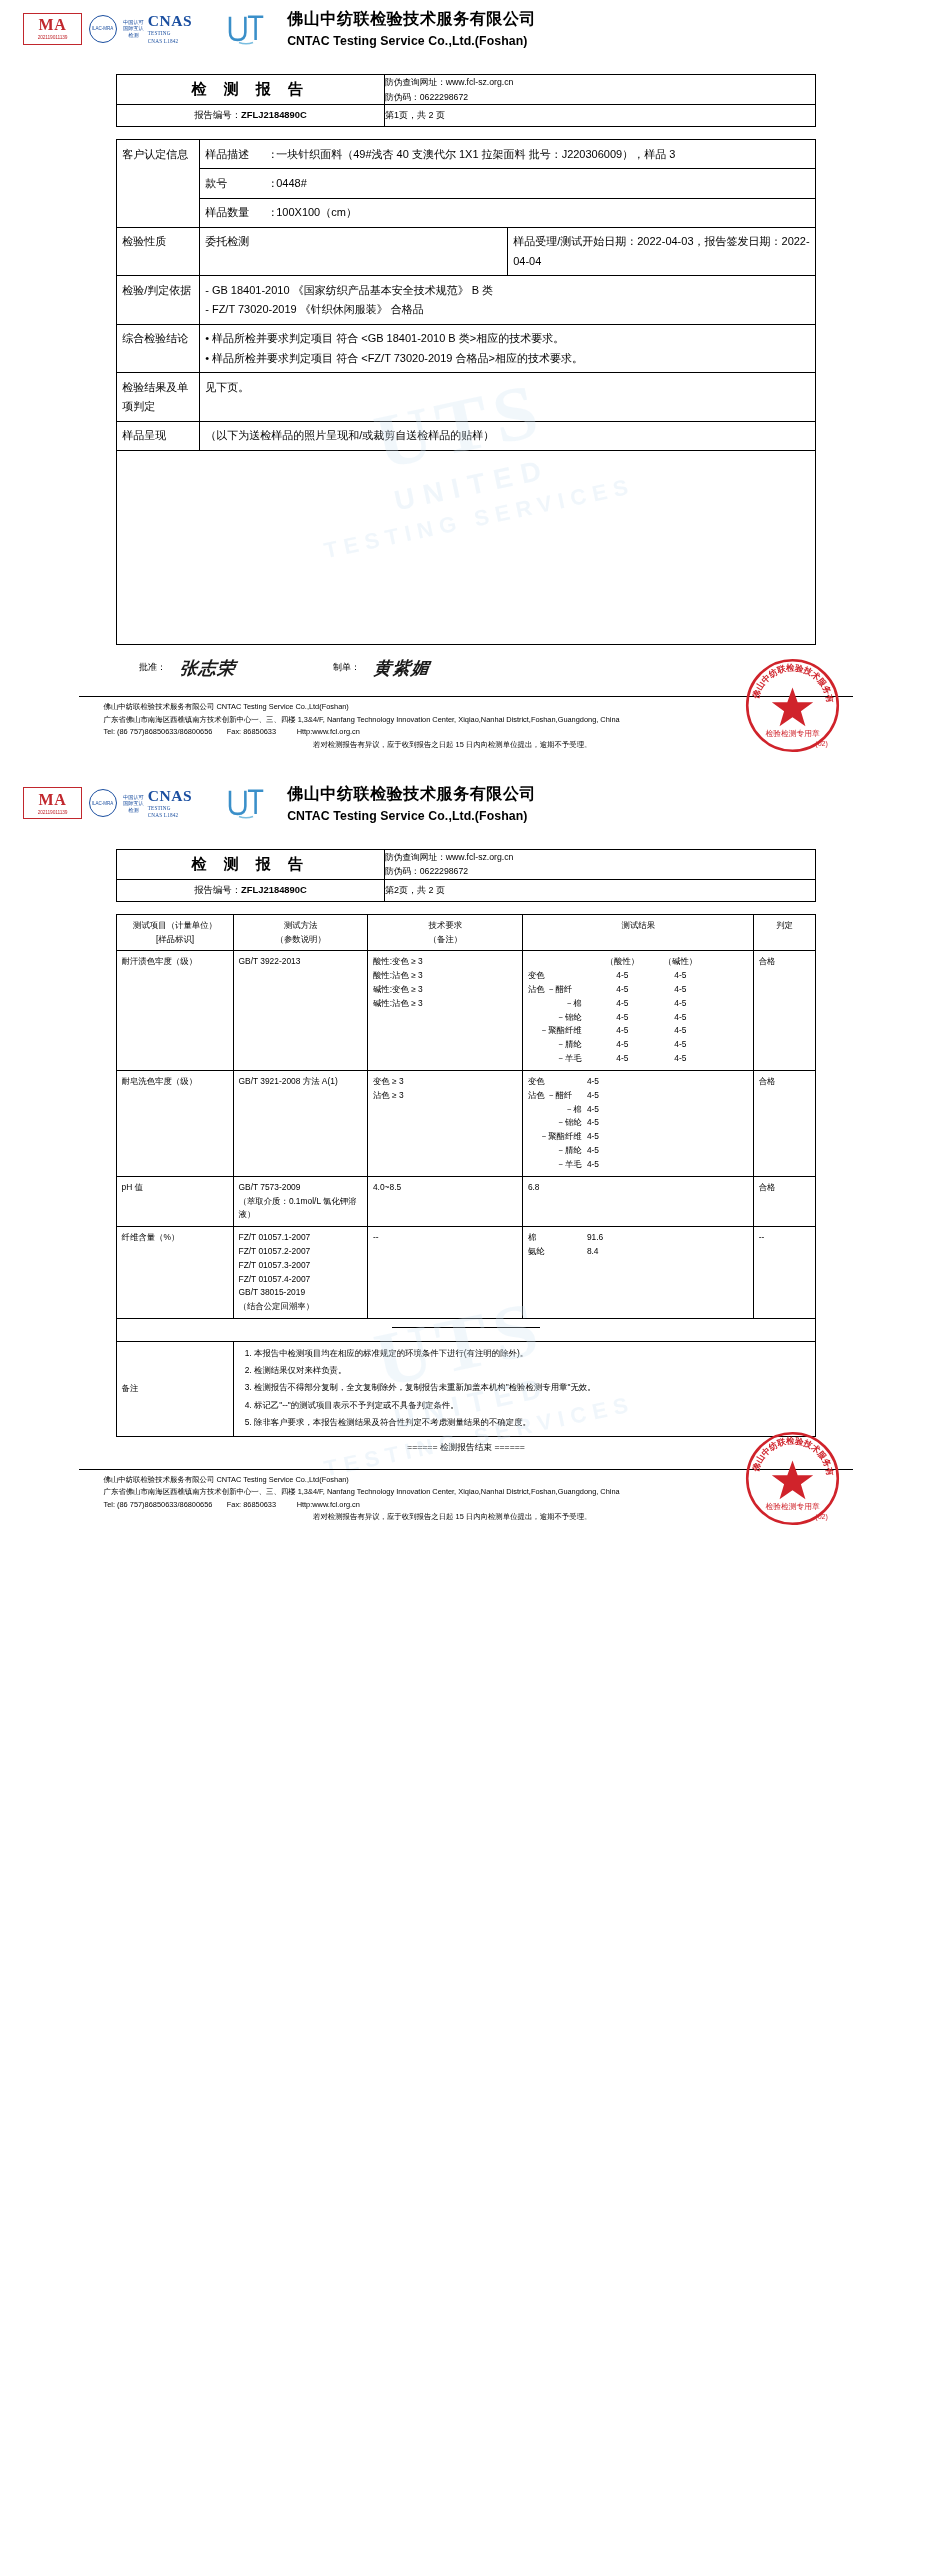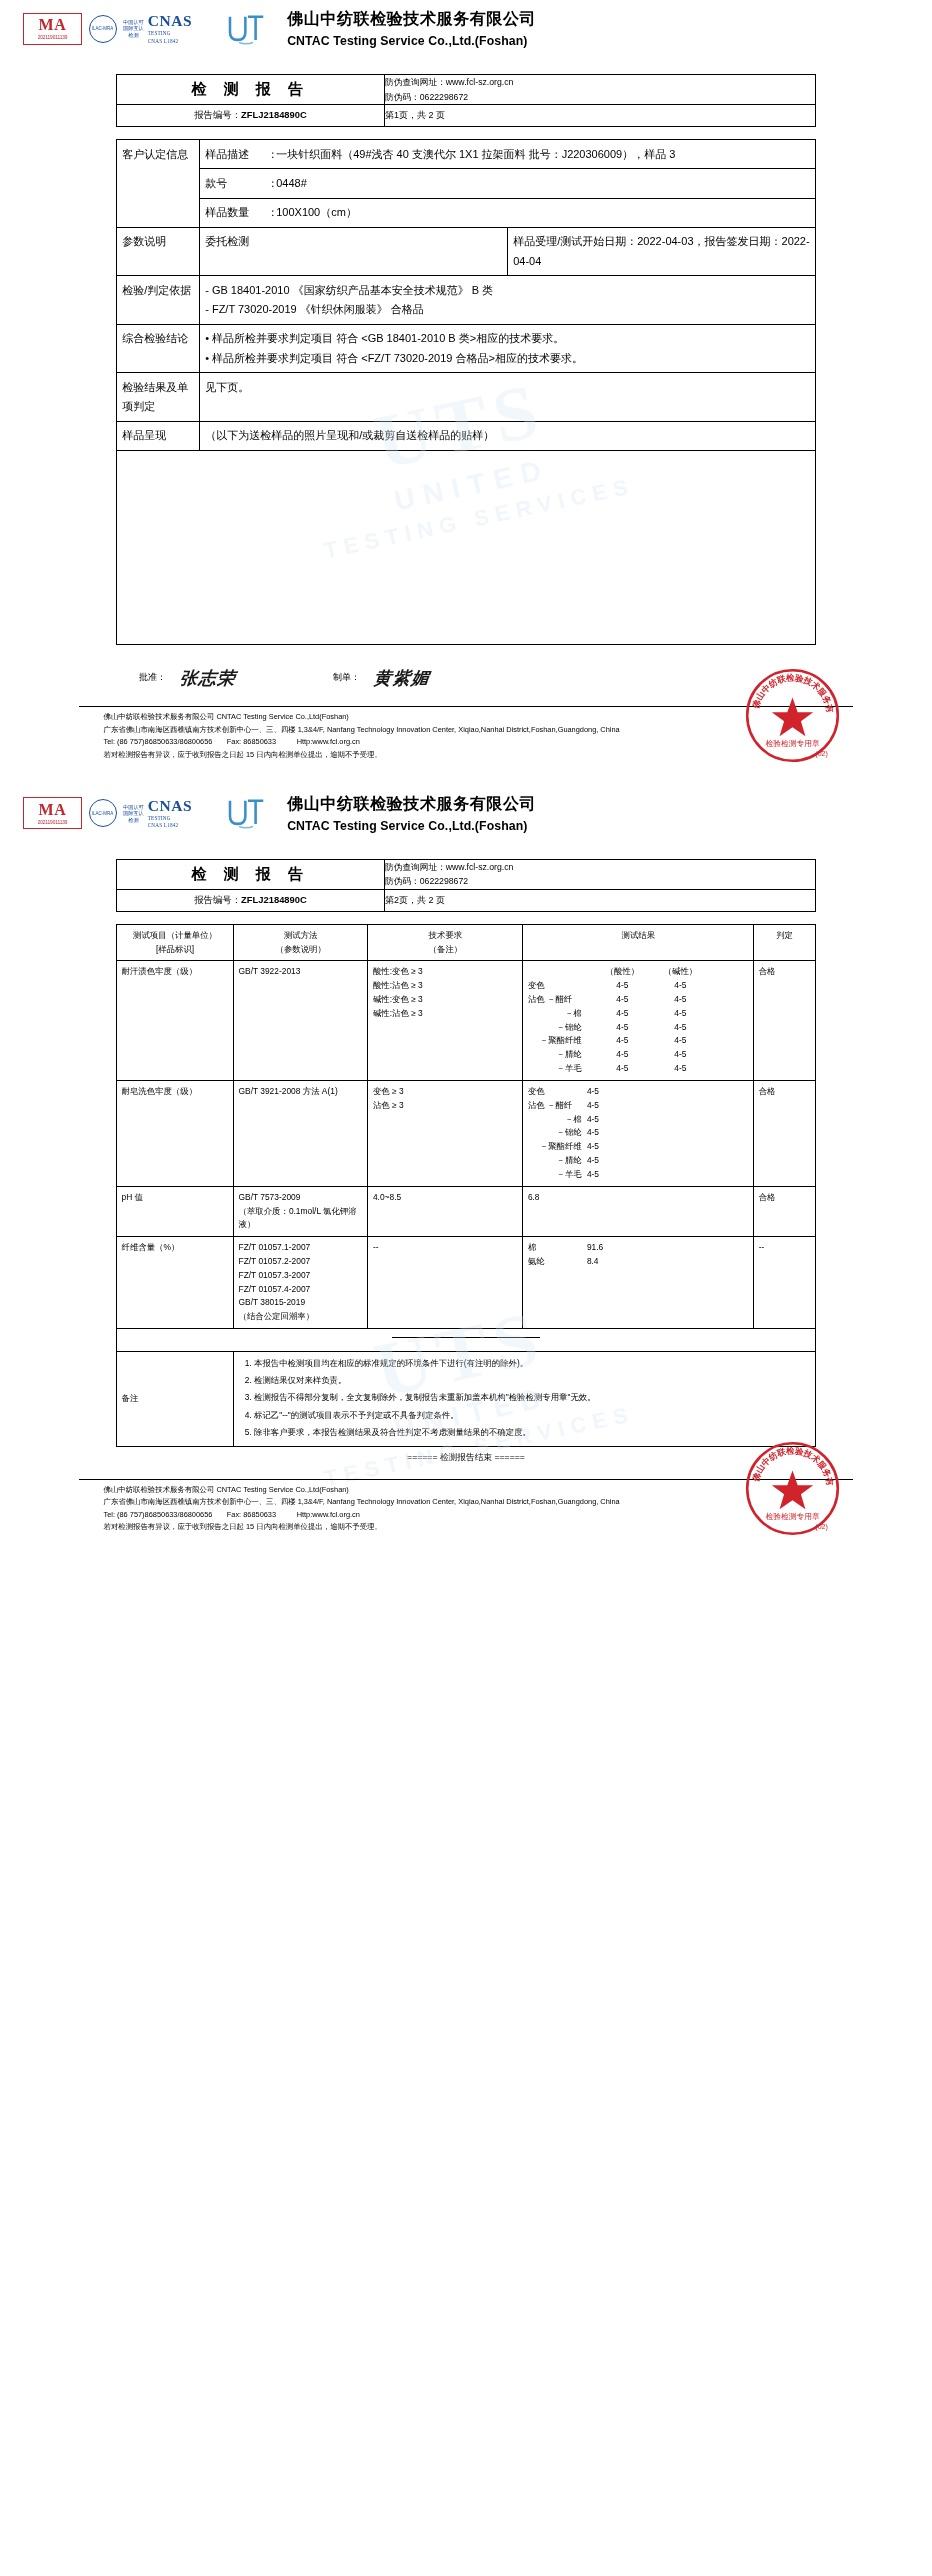--- a/index.html
+++ b/index.html
@@ -115,21 +115,21 @@
     transform: rotate(-12deg);
     opacity: 0.30;
     text-align: center;
     color: #cfe3f2;
   }
   .wm-logo { font-size: 77px; font-weight: bold; color:#d4e7f5; letter-spacing: 6.5px; font-family:"Liberation Serif", serif;}
   .wm-united { font-size: 28px; letter-spacing: 9px; color:#cfe3f2; font-weight: bold;}
   .wm-services { font-size: 22px; letter-spacing: 6.5px; color:#cfe3f2; font-weight:bold; margin-top: 5.2px;}
   
   .sig-row {
-    width: 700px; margin: 17px auto 0 auto;
+    width: 700px; margin: 7px auto 0 auto;
     display: flex; align-items: center; font-size: 9px;
     position: relative; height: 31px;
   }
   .sig-label { margin-left: 23px;}
   .sig-name {
     font-family: "Liberation Serif", serif;
     font-size: 17.4px;
     color: #1a1a1a;
     font-style: italic;
     margin-left: 14px;
@@ -140,21 +140,21 @@
   .sig-label2 { margin-left: 97px;}
   
   .doc-footer {
     width: 774px; margin: 13px auto 0 auto;
     border-top: 1px solid #000;
     padding: 3.9px 0 0 24.5px;
     font-size: 7.4px;
     line-height: 1.7;
     position: relative;
   }
-  .doc-footer .f-note { padding-right: 52px;}
+  .doc-footer .f-note { text-align: center; padding-right: 52px;}
   .stamp {
     position: absolute;
     right: 11.6px; top: -40px;
     width: 97px; height: 97px;
   }
   .stamp svg { width: 97px; height: 97px;}
   
   .test-table {
     border-collapse: collapse;
     width: 700px;
@@ -276,21 +276,21 @@
     <tr>
       <td colspan="2" style="border-top:none;">
         <div class="row-flex">
           <div class="k">样品数量</div>
           <div class="c">：</div>
           <div class="v">100X100（cm）</div>
         </div>
       </td>
     </tr>
     <tr>
-      <td class="col-label">参数说明</td>
+      <td class="col-label">检验性质</td>
       <td class="col-sub">委托检测</td>
       <td>样品受理/测试开始日期：2022-04-03，报告签发日期：2022-04-04</td>
     </tr>
     <tr>
       <td class="col-label">检验/判定依据</td>
       <td colspan="2">
         <div>-  GB 18401-2010 《国家纺织产品基本安全技术规范》  B 类</div>
         <div>-  FZ/T 73020-2019 《针织休闲服装》  合格品</div>
       </td>
     </tr>

